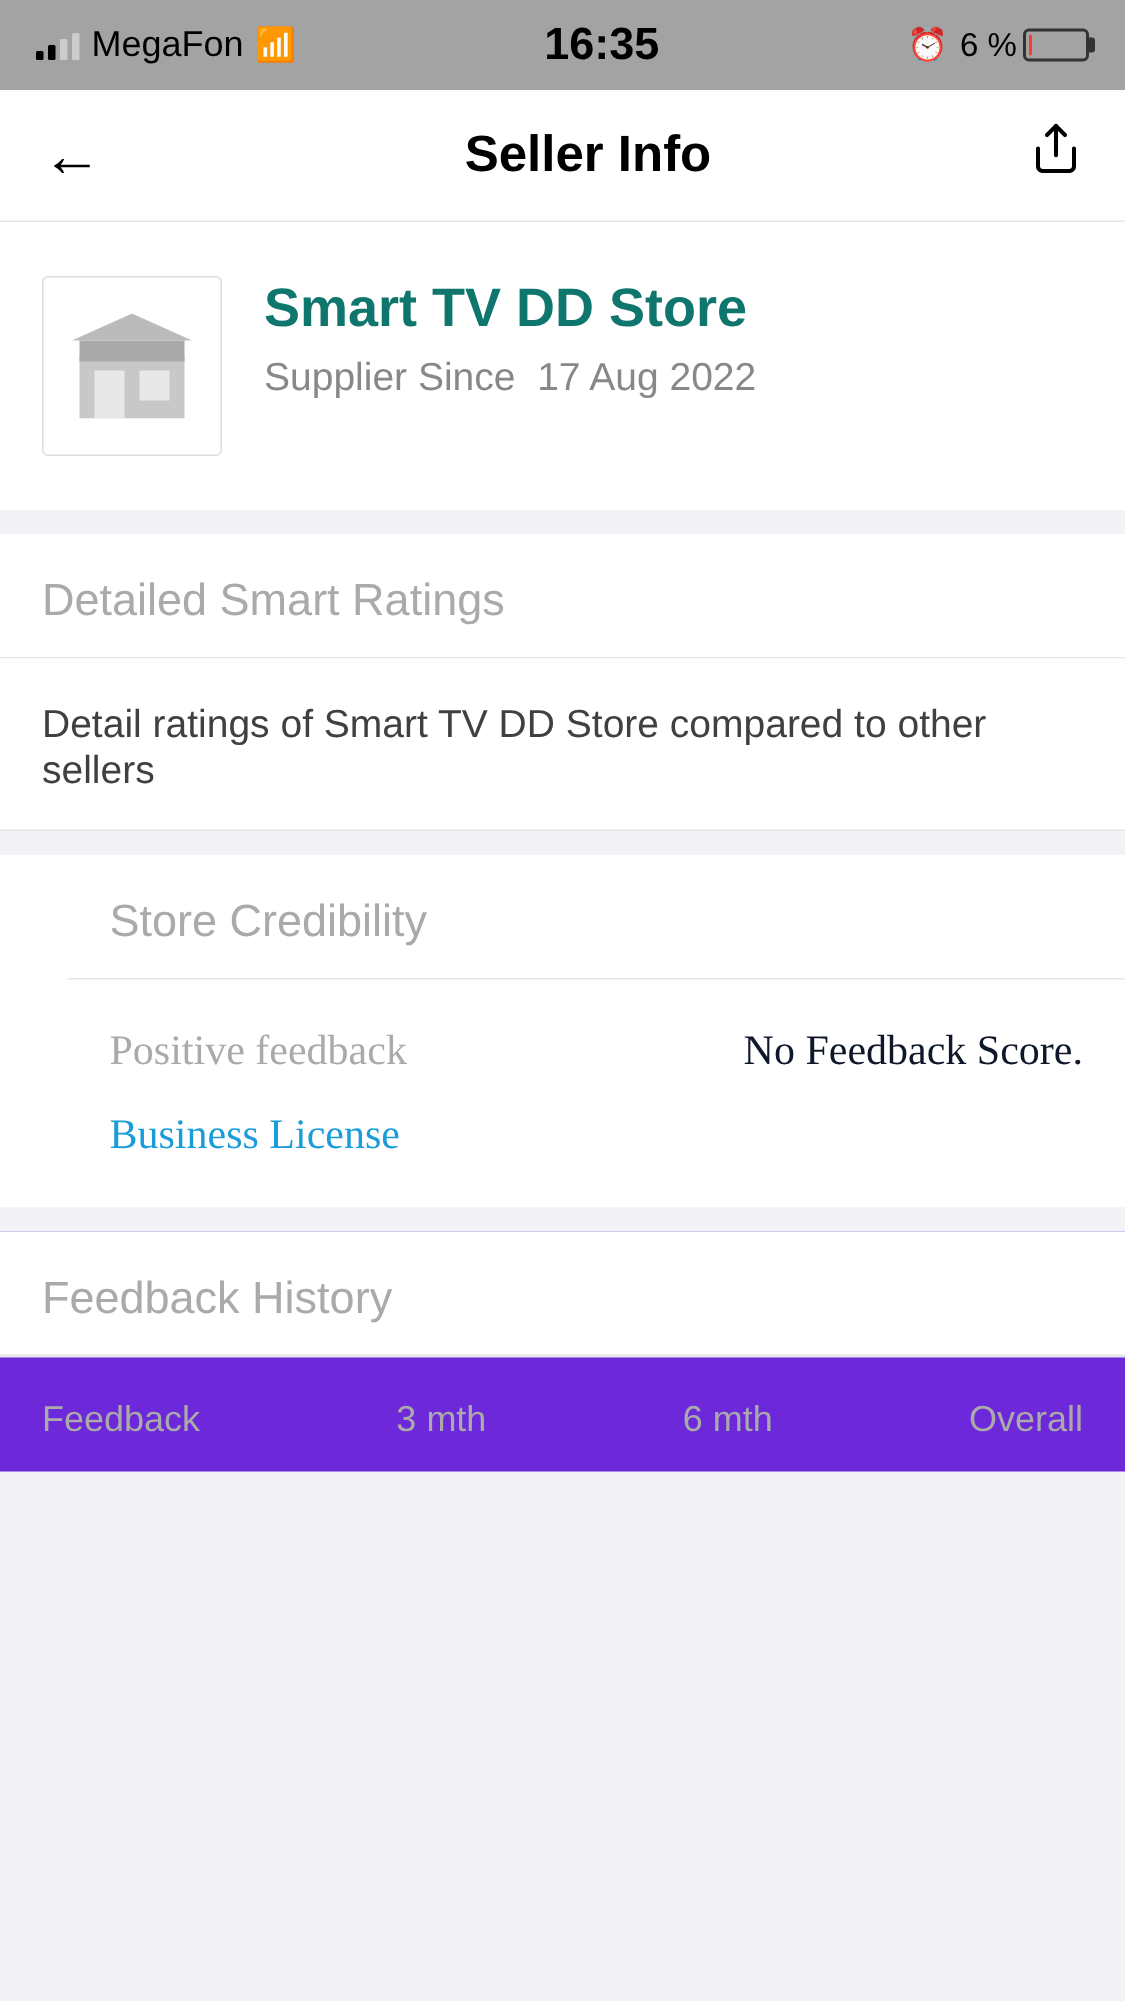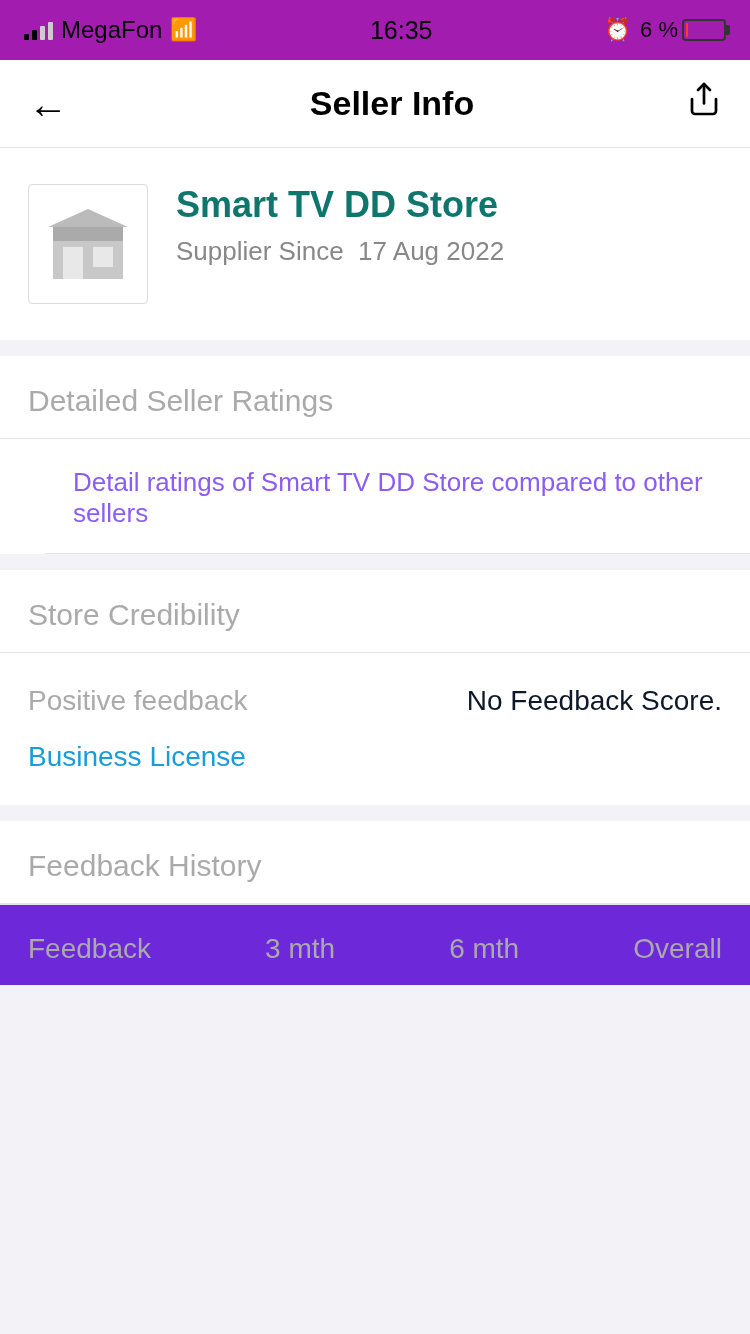--- a/index.html
+++ b/index.html
@@ -15,21 +15,21 @@
       font-family: -apple-system, 'SF Pro Text', 'Helvetica Neue', Arial, sans-serif;
       background: #f2f2f7;
       color: #000;
       font-size: 28px;
     }
 
     
     .status-bar {
       width: 750px;
       height: 60px;
-      background: #a21caf;
+      background: #a3a3a3;
       display: flex;
       align-items: center;
       justify-content: space-between;
       padding: 0 24px;
     }
 
     .status-left {
       display: flex;
       align-items: center;
       gap: 8px;
@@ -48,22 +48,22 @@
       width: 5px;
       background: #000;
       border-radius: 1px;
     }
 
     .wifi-icon {
       font-size: 22px;
     }
 
     .status-center {
-      font-size: 25px;
-      font-weight: 400;
+      font-size: 30px;
+      font-weight: 700;
     }
 
     .status-right {
       display: flex;
       align-items: center;
       gap: 8px;
       font-size: 22px;
     }
 
     .battery-container {
@@ -215,23 +215,22 @@
     }
 
     
     .ratings-section {
       background: #fff;
     }
 
     .ratings-description {
       padding: 28px 28px 24px;
       font-size: 26px;
-      color: #8b5cf6;
+      color: #404040;
       border-bottom: 1px solid #e5e5e5;
-      margin-left: 45px;
     }
 
     .ratings-table {
       width: 100%;
       border-collapse: collapse;
     }
 
     .ratings-table th {
       border-bottom: 1px solid #e5e5e5;
       border-right: 1px solid #e5e5e5;
@@ -257,24 +256,26 @@
       color: #333;
     }
 
     .ratings-table td:last-child {
       border-right: none;
     }
 
     
     .credibility-section {
       background: #fff;
+      padding-left: 45px;
     }
 
     .credibility-content {
       padding: 32px 28px;
+      font-family: Liberation Serif, serif;
     }
 
     .credibility-row {
       display: flex;
       align-items: center;
       justify-content: space-between;
       margin-bottom: 24px;
     }
 
     .credibility-label {
@@ -301,21 +302,21 @@
     }
 
     .feedback-header-row {
       display: flex;
       justify-content: space-between;
       padding: 28px 28px 20px;
       border-top: 1px solid #e5e5e5;
     }
 
     .feedback-col-label {
-      font-size: 28px;
+      font-size: 24px;
       color: #aaa;
     }
   </style>
 </head>
 <body>
 
 <div class="status-bar">
   <div class="status-left">
     <div class="signal-bars">
       <div class="signal-bar" style="height:6px;"></div>
@@ -364,21 +365,21 @@
     <div class="seller-name">Smart TV DD Store</div>
     <div class="seller-since">
       <span>Supplier Since</span>&nbsp;&nbsp;<span>17 Aug 2022</span>
     </div>
   </div>
 </div>
 
 <div class="section-divider"></div>
 
 <div class="section-header">
-  <span class="section-title">Detailed Seller Ratings</span>
+  <span class="section-title">Detailed Smart Ratings</span>
 </div>
 
 <div class="ratings-section">
   <div class="ratings-description">Detail ratings of Smart TV DD Store compared to other sellers</div>
 </div>
 
 <div class="section-divider"></div>
 
 <div class="credibility-section">
   <div class="section-header">

